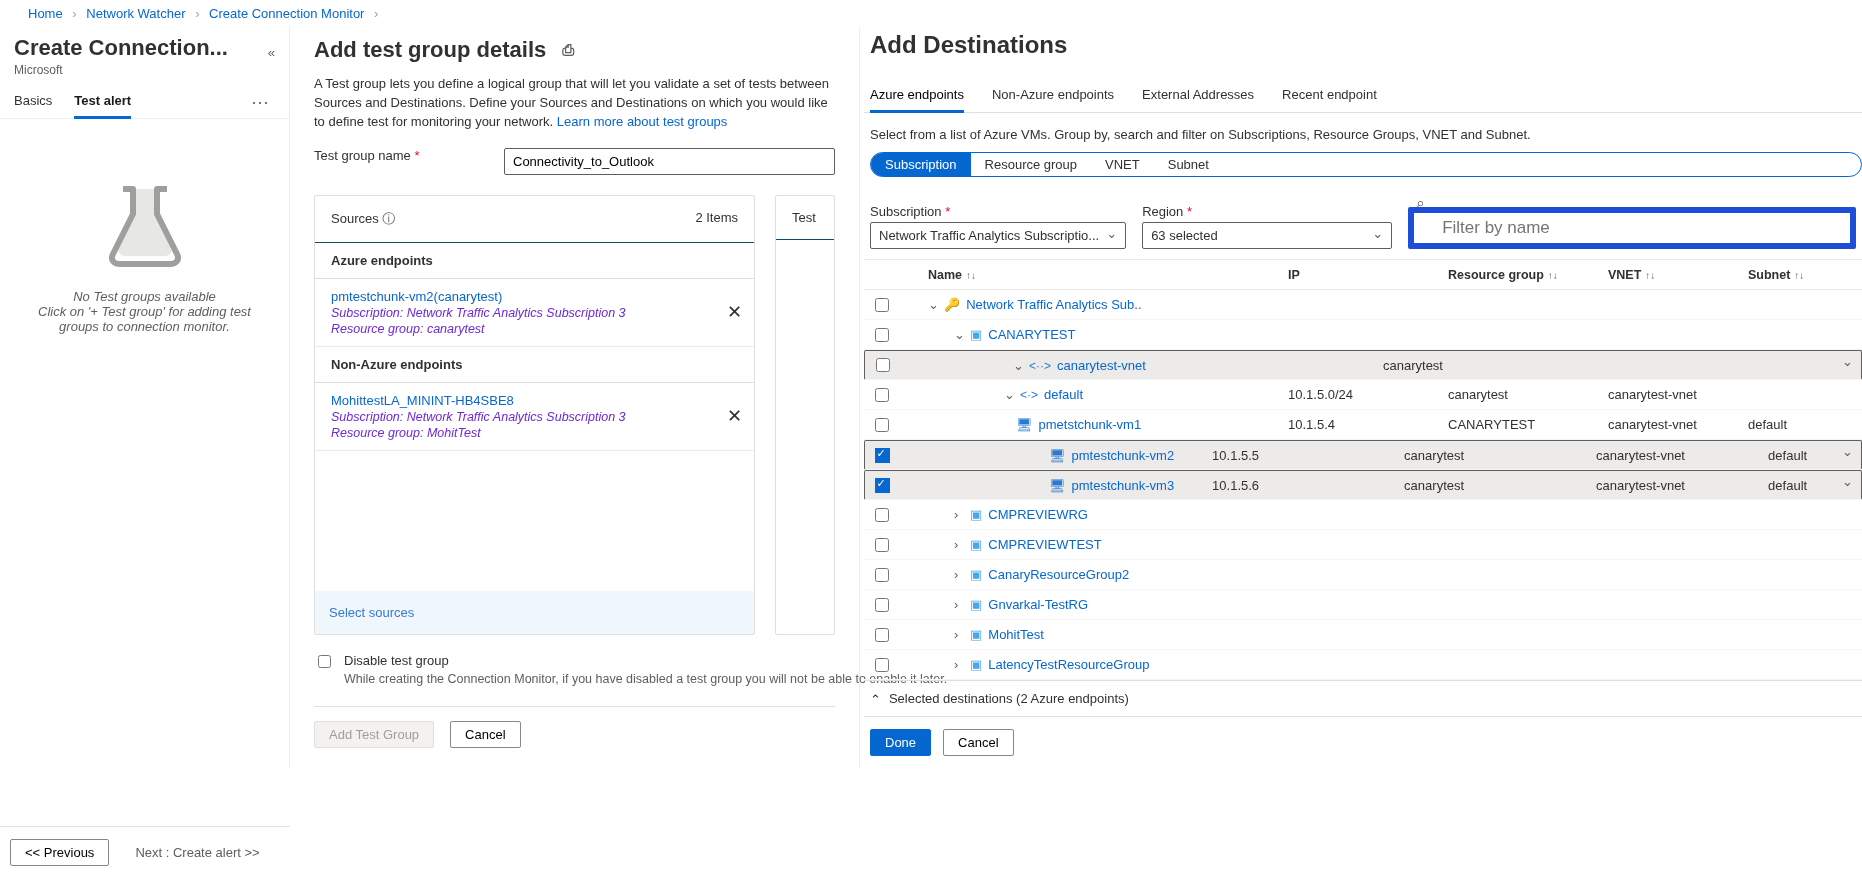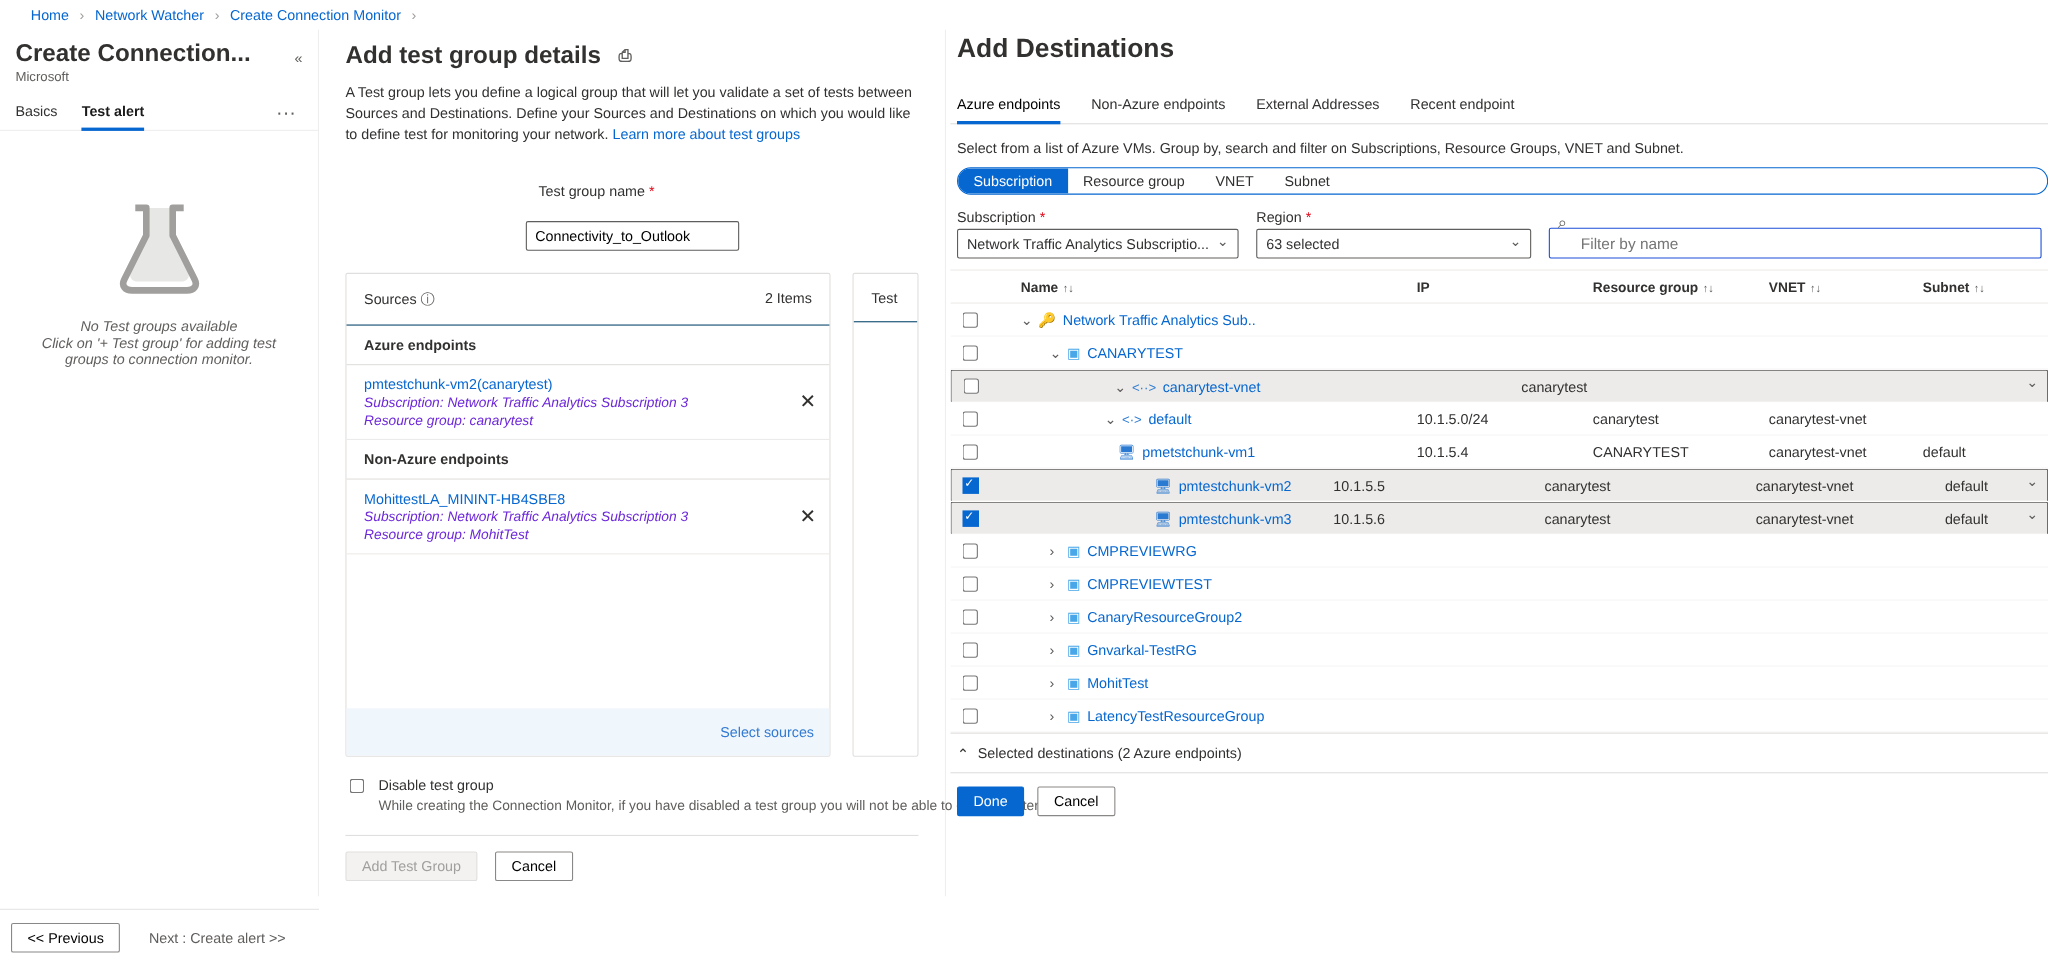--- a/index.html
+++ b/index.html
@@ -22,52 +22,52 @@
   .footer1 { position:fixed; bottom:0; left:0; width:290px; border-top:1px solid #E1DFDD; background:#fff; padding:12px 10px; display:flex; gap:12px; }
   .btn { border:1px solid #8A8886; background:#fff; padding:5px 14px; border-radius:2px; cursor:pointer; font-size:13px; }
   .btn.plain { border:none; color:#605e5c; }
   .btn.primary { background:#0667D0; color:#fff; border-color:#0667D0; }
   .btn.disabled { color:#A19F9D; border-color:#E1DFDD; background:#F3F2F1; }
 
   .midcol { flex:0 0 570px; padding:0 24px; border-right:1px solid #eee; min-width:0; }
   .midcol h2 { font-size:22px; font-weight:600; margin:10px 0 12px; display:flex; align-items:center; gap:16px; }
   .printicn { font-size:15px; color:#605E5C; cursor:pointer; }
   .midcol .desc { font-size:13px; color:#323130; line-height:1.45; }
-  .fldrow { display:flex; align-items:center; margin-top:34px; gap:20px;flex-direction:column; }
+  .fldrow { display:flex; margin-top:16px; gap:20px; }
   .fldrow label { width:170px; }
   .req::after { content:" *"; color:#E00B1C; }
   input[type=text] { border:1px solid #605E5C; border-radius:2px; padding:5px 8px; font-size:13px; flex:1; }
   .srcbox { border:1px solid #E1DFDD; border-radius:2px; margin-top:20px; }
   .srcbox .head { display:flex; justify-content:space-between; padding:14px 16px; border-bottom:1px solid #0c4a6e; }
   .srcbox .grp { padding:10px 16px; font-weight:600; border-bottom:1px solid #E1DFDD; }
   .srcbox .item { padding:10px 16px; border-bottom:1px solid #EDEBE9; position:relative; }
   .srcbox .item .ititle { color:#0667D0; font-size:13px; }
   .srcbox .item .iline { color:#6d28d9; font-style:italic; font-size:12.5px; margin-top:2px; }
   .srcbox .item .x { position:absolute; right:12px; top:50%; transform:translateY(-50%); font-size:18px; cursor:pointer; color:#323130; }
-  .selsrc { background:#EFF6FC; text-align:right; color:#327ad2; padding:14px; cursor:pointer; }
+  .selsrc { background:#EFF6FC; text-align:left; color:#327ad2; padding:14px; cursor:pointer; }
   .disrow { display:flex; gap:10px; align-items:flex-start; margin-top:18px; }
   .disrow input { margin-top:2px; }
   .dishint { color:#605E5C; font-size:12.5px; margin-top:4px; white-space:nowrap; overflow:hidden; }
   .footer2 { border-top:1px solid #E1DFDD; margin-top:20px; padding:14px 0; display:flex; gap:16px; }
 
   .panel { flex:1; min-width:0; padding:0 0 0 4px; display:flex; flex-direction:column; }
   .panel h1 { font-size:24px; font-weight:700; margin:4px 0 20px 6px; }
   .ptabs { display:flex; gap:28px; border-bottom:1px solid #E1DFDD; padding:0 6px; }
   .ptabs .pt { padding:8px 0; cursor:pointer; }
   .ptabs .pt.active { font-weight:400; border-bottom:3px solid #0667D0; margin-bottom:-1px; color:#000; }
   .phint { padding:14px 6px 10px; font-size:13px; }
   .pills { display:inline-flex; border:1px solid #0667D0; border-radius:16px; overflow:hidden; margin:0 0 10px 6px; }
   .pills .pill { padding:4px 14px; cursor:pointer; font-size:13px; }
   .pills .pill.active { background:#0667D0; color:#fff; }
   .filters { display:flex; gap:16px; padding:2px 6px 10px; align-items:flex-end; }
   .filters .fc { display:flex; flex-direction:column; gap:3px; }
   .filters .fc label { font-size:13px; }
   .sel { border:1px solid #605E5C; border-radius:2px; padding:5px 26px 5px 8px; font-size:13px; position:relative; cursor:pointer; min-width:160px; white-space:nowrap; overflow:hidden; text-overflow:ellipsis;}
   .sel::after { content:"⌄"; position:absolute; right:8px; top:3px; color:#605E5C; }
-  .searchbox { border:1px solid #1d4ed8; border-radius:2px; padding:5px 8px 5px 28px; font-size:14px; min-width:180px; }
+  .searchbox { border:6px solid #1d4ed8; border-radius:2px; padding:5px 8px 5px 28px; font-size:17px; min-width:180px; }
   .searchwrap { position:relative; }
   .searchwrap::before { content:"⌕"; position:absolute; left:8px; top:5px; color:#605E5C; font-size:15px; }
   .grid { border-top:1px solid #EDEBE9; overflow:auto; }
   .gh, .gr { display:grid; grid-template-columns:34px 1fr 160px 160px 140px 120px; align-items:center; min-height:30px; padding:0; }
   .gh { font-weight:600; border-bottom:1px solid #EDEBE9; font-size:12.5px; color:#323130; }
   .gh .srt { color:#605E5C; font-size:10px; margin-left:4px; }
   .gr { border-bottom:1px solid #F7F6F5; font-size:13px; }
   .gr.sel { background:#EDEBE9;gap:32px; }
   .gr .ck { display:flex; justify-content:center; }
   .ck input { width:14px; height:14px; }

